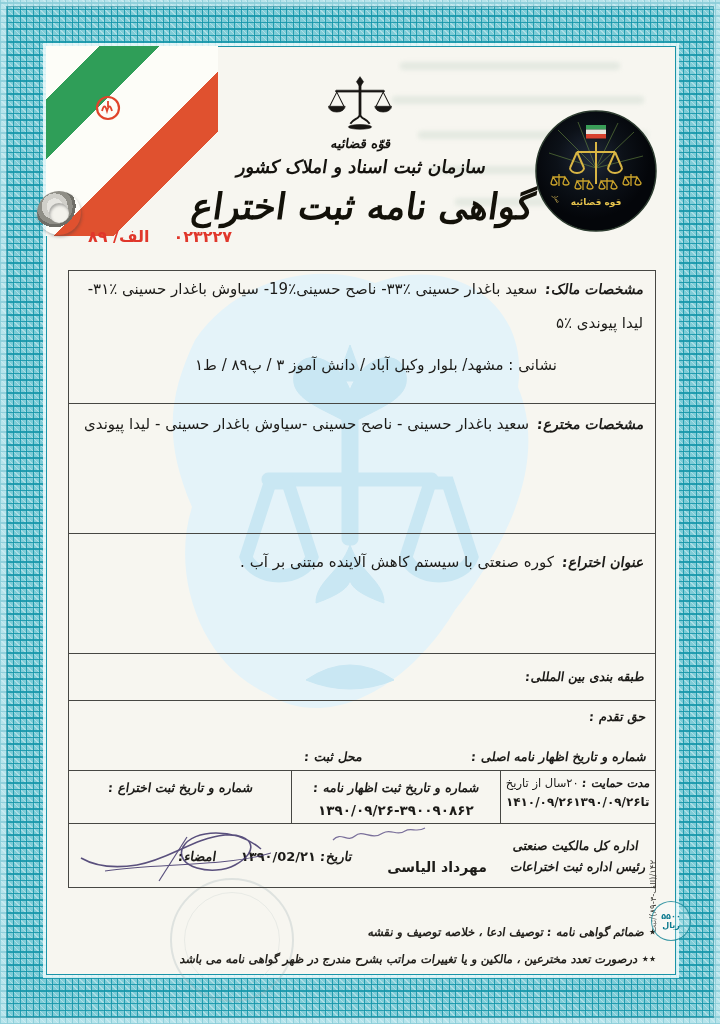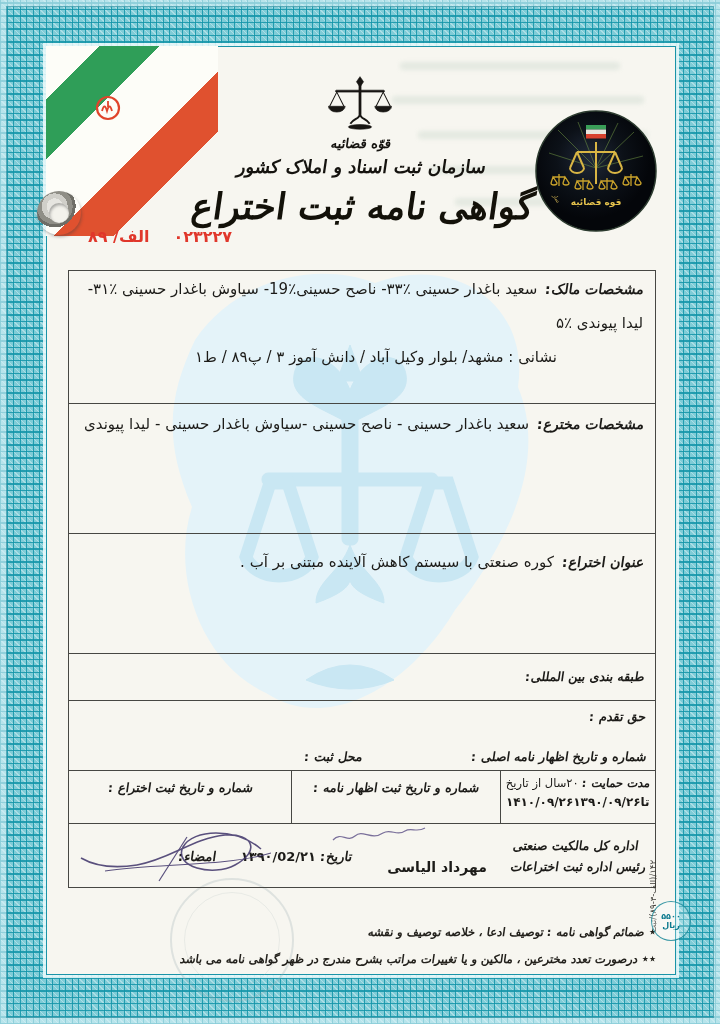--- a/index.html
+++ b/index.html
@@ -48,21 +48,21 @@
   .r2{height:130px;padding:10px 12px 6px 10px;}
   .r3{height:120px;padding:18px 12px 6px 10px;}
   .r4{height:47px;padding:12px 12px 4px 10px;}
   .r5{height:70px;}
   .r6{height:53px;display:flex;direction:rtl;}
   .r7{height:65px;display:flex;direction:rtl;align-items:center;}
   .val{font-size:15px;}
   .lbl{font-size:14px;margin-left:8px;}
   .small-lbl{font-size:12.5px;}
   .line2{margin-top:16px;font-size:15px;}
-  .addr{margin-top:16px;padding-left:0;padding-right:86px;font-size:15px;}
+  .addr{margin-top:24px;padding-left:0;padding-right:86px;font-size:15px;}
   .cell{box-sizing:border-box;padding-top:4px;text-align:center;line-height:1.55;}
   .cell .nums{font-weight:700;font-size:13.5px;letter-spacing:.5px;}
   .c-protect{width:156px;border-left:1.2px solid #474743;}
   .c-decl{width:209px;border-left:1.2px solid #474743;}
   .c-patent{width:223px;}
   .office{width:158px;text-align:center;font-size:12.5px;line-height:1.7;}
   .signname{width:120px;text-align:center;font-size:14px;font-weight:700;margin-top:20px;}
   .sigdate{width:162px;text-align:center;font-size:13px;}
   .signlbl{width:100px;text-align:right;font-size:13px;}
   .sig-svg{left:75px;top:823px;width:200px;height:66px;z-index:5;}
@@ -205,20 +205,21 @@
         <span class="callig small-lbl abs" style="right:10px;bottom:6px">شماره و تاریخ اظهار نامه اصلی :</span>
         <span class="callig small-lbl abs" style="left:235px;bottom:6px">محل ثبت :</span>
       </div>
       <div class="row r6">
         <div class="cell c-protect">
           <div class="rtl" style="font-size:11.5px"><span class="callig">مدت حمایت :</span> <span>۲۰سال از تاریخ</span></div>
           <div class="ltr nums" style="font-size:12px"><span>۱۴۱۰/۰۹/۲۶</span><span>تا</span><span>۱۳۹۰/۰۹/۲۶</span></div>
         </div>
         <div class="cell c-decl">
           <div class="rtl callig" style="font-size:12.5px">شماره و تاریخ ثبت اظهار نامه :</div>
+          <div class="ltr nums"><span>۱۳۹۰/۰۹/۲۶</span><span>-</span><span>۳۹۰۰۹۰۸۶۲</span></div>
         </div>
         <div class="cell c-patent">
           <div class="rtl callig" style="font-size:12.5px">شماره و تاریخ ثبت اختراع :</div>
         </div>
       </div>
       <div class="row r7">
         <div class="office callig">
           <div>اداره کل مالکیت صنعتی</div>
           <div>رئیس اداره ثبت اختراعات</div>
         </div>

